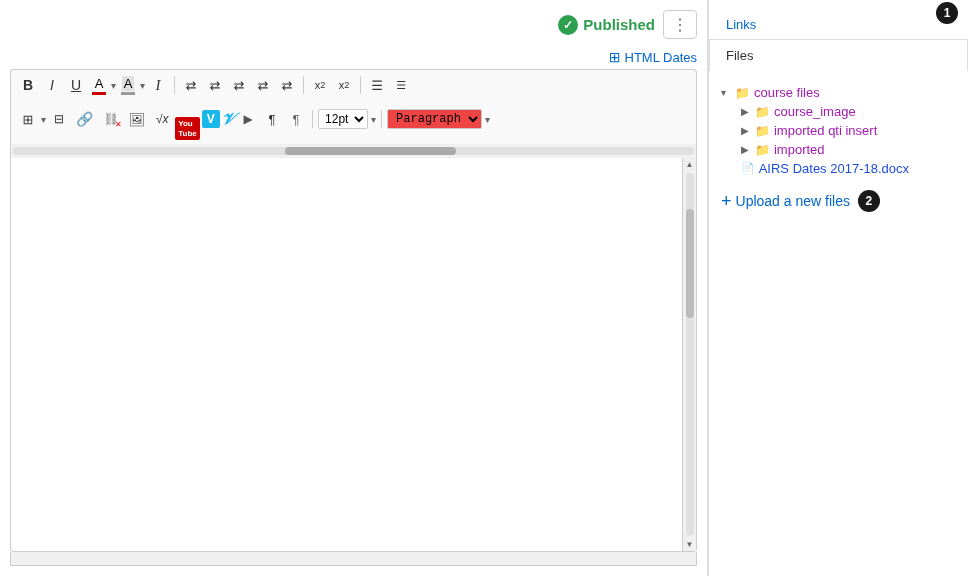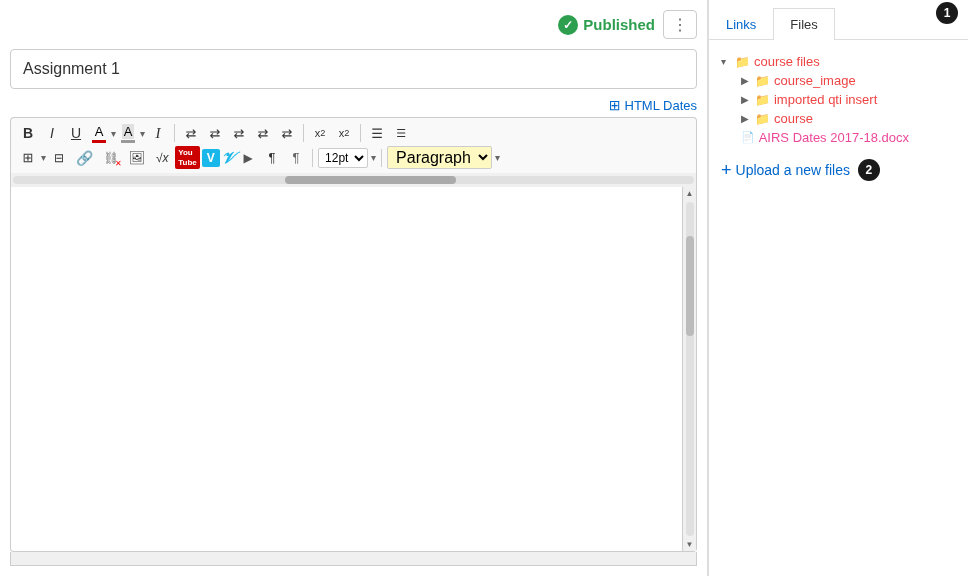--- a/index.html
+++ b/index.html
@@ -140,20 +140,21 @@
     }
 
     .youtube-btn {
       background: #cc0000;
       color: white;
       border-radius: 2px;
       font-size: 9px;
       font-weight: bold;
       padding: 2px 3px;
       line-height: 1.2;
+      margin-top: 19px;
     }
 
     .vimeo-btn {
       background: #1ab7ea;
       color: white;
       border-radius: 2px;
       font-size: 11px;
       font-weight: bold;
       padding: 2px 4px;
     }
@@ -262,20 +263,21 @@
       flex-direction: column;
       padding: 0;
       border-left: 1px solid #ddd;
     }
 
     .right-tabs {
       display: flex;
       border-bottom: 1px solid #ddd;
       position: relative;
       padding-top: 8px;
+      flex-direction: column;
     }
 
     .right-tab {
       padding: 8px 16px;
       cursor: pointer;
       font-size: 13px;
       color: #0066cc;
       border: 1px solid transparent;
       border-bottom: none;
       margin-bottom: -1px;
@@ -335,34 +337,34 @@
       color: #666;
       width: 10px;
     }
 
     .tree-folder-icon {
       color: #666;
       font-size: 12px;
     }
 
     .tree-folder-label {
-      color: #ef4444;
+      color: #a21caf;
     }
 
     .tree-children {
       padding-left: 20px;
     }
 
     .tree-file-icon {
       color: #666;
       font-size: 11px;
     }
 
     .tree-file-label {
-      color: #ec4899;
+      color: #1d4ed8;
       font-size: 13px;
     }
 
     .upload-link {
       display: flex;
       align-items: center;
       gap: 4px;
       color: #0066cc;
       cursor: pointer;
       font-size: 14px;
@@ -389,22 +391,23 @@
       border-radius: 2px;
       padding: 1px 2px;
       font-size: 12px;
       background: white;
     }
 
     .paragraph-select {
       border: 1px solid #ccc;
       border-radius: 2px;
       padding: 1px 4px;
-      font-size: 16px;
-      background: #fef9c3;
+      font-size: 12px;
+      background: #ef4444;
+      font-family: Liberation Mono, monospace;
     }
 
     .vimeo-v-icon {
       font-size: 13px;
       font-weight: bold;
       color: #1ab7ea;
     }
 
     .play-icon-btn {
       font-size: 13px;
@@ -422,21 +425,20 @@
 <div class="left-panel">
 
   <div class="top-bar">
     <div class="published-badge">
       <div class="published-icon">✓</div>
       <span>Published</span>
     </div>
     <button class="more-btn">⋮</button>
   </div>
 
-  <input class="title-input" type="text" value="Assignment 1" style="">
 
   <div class="html-editor-row">
     <a class="html-editor-link">
       <span class="html-editor-icon">⊞</span>
       <span>HTML Dates</span>
     </a>
   </div>
 
   <div class="editor-wrapper">
 
@@ -581,21 +583,21 @@
 
         <div class="tree-item">
           <span class="tree-arrow">▶</span>
           <span class="tree-folder-icon">📁</span>
           <span class="tree-folder-label">imported qti insert</span>
         </div>
 
         <div class="tree-item">
           <span class="tree-arrow">▶</span>
           <span class="tree-folder-icon">📁</span>
-          <span class="tree-folder-label">course</span>
+          <span class="tree-folder-label">imported</span>
         </div>
 
         <div class="tree-item" style="padding-left: 0;">
           <span class="tree-file-icon">📄</span>
           <span class="tree-file-label">AIRS Dates 2017-18.docx</span>
         </div>
       </div>
     </div>
 
     <div class="upload-link">

